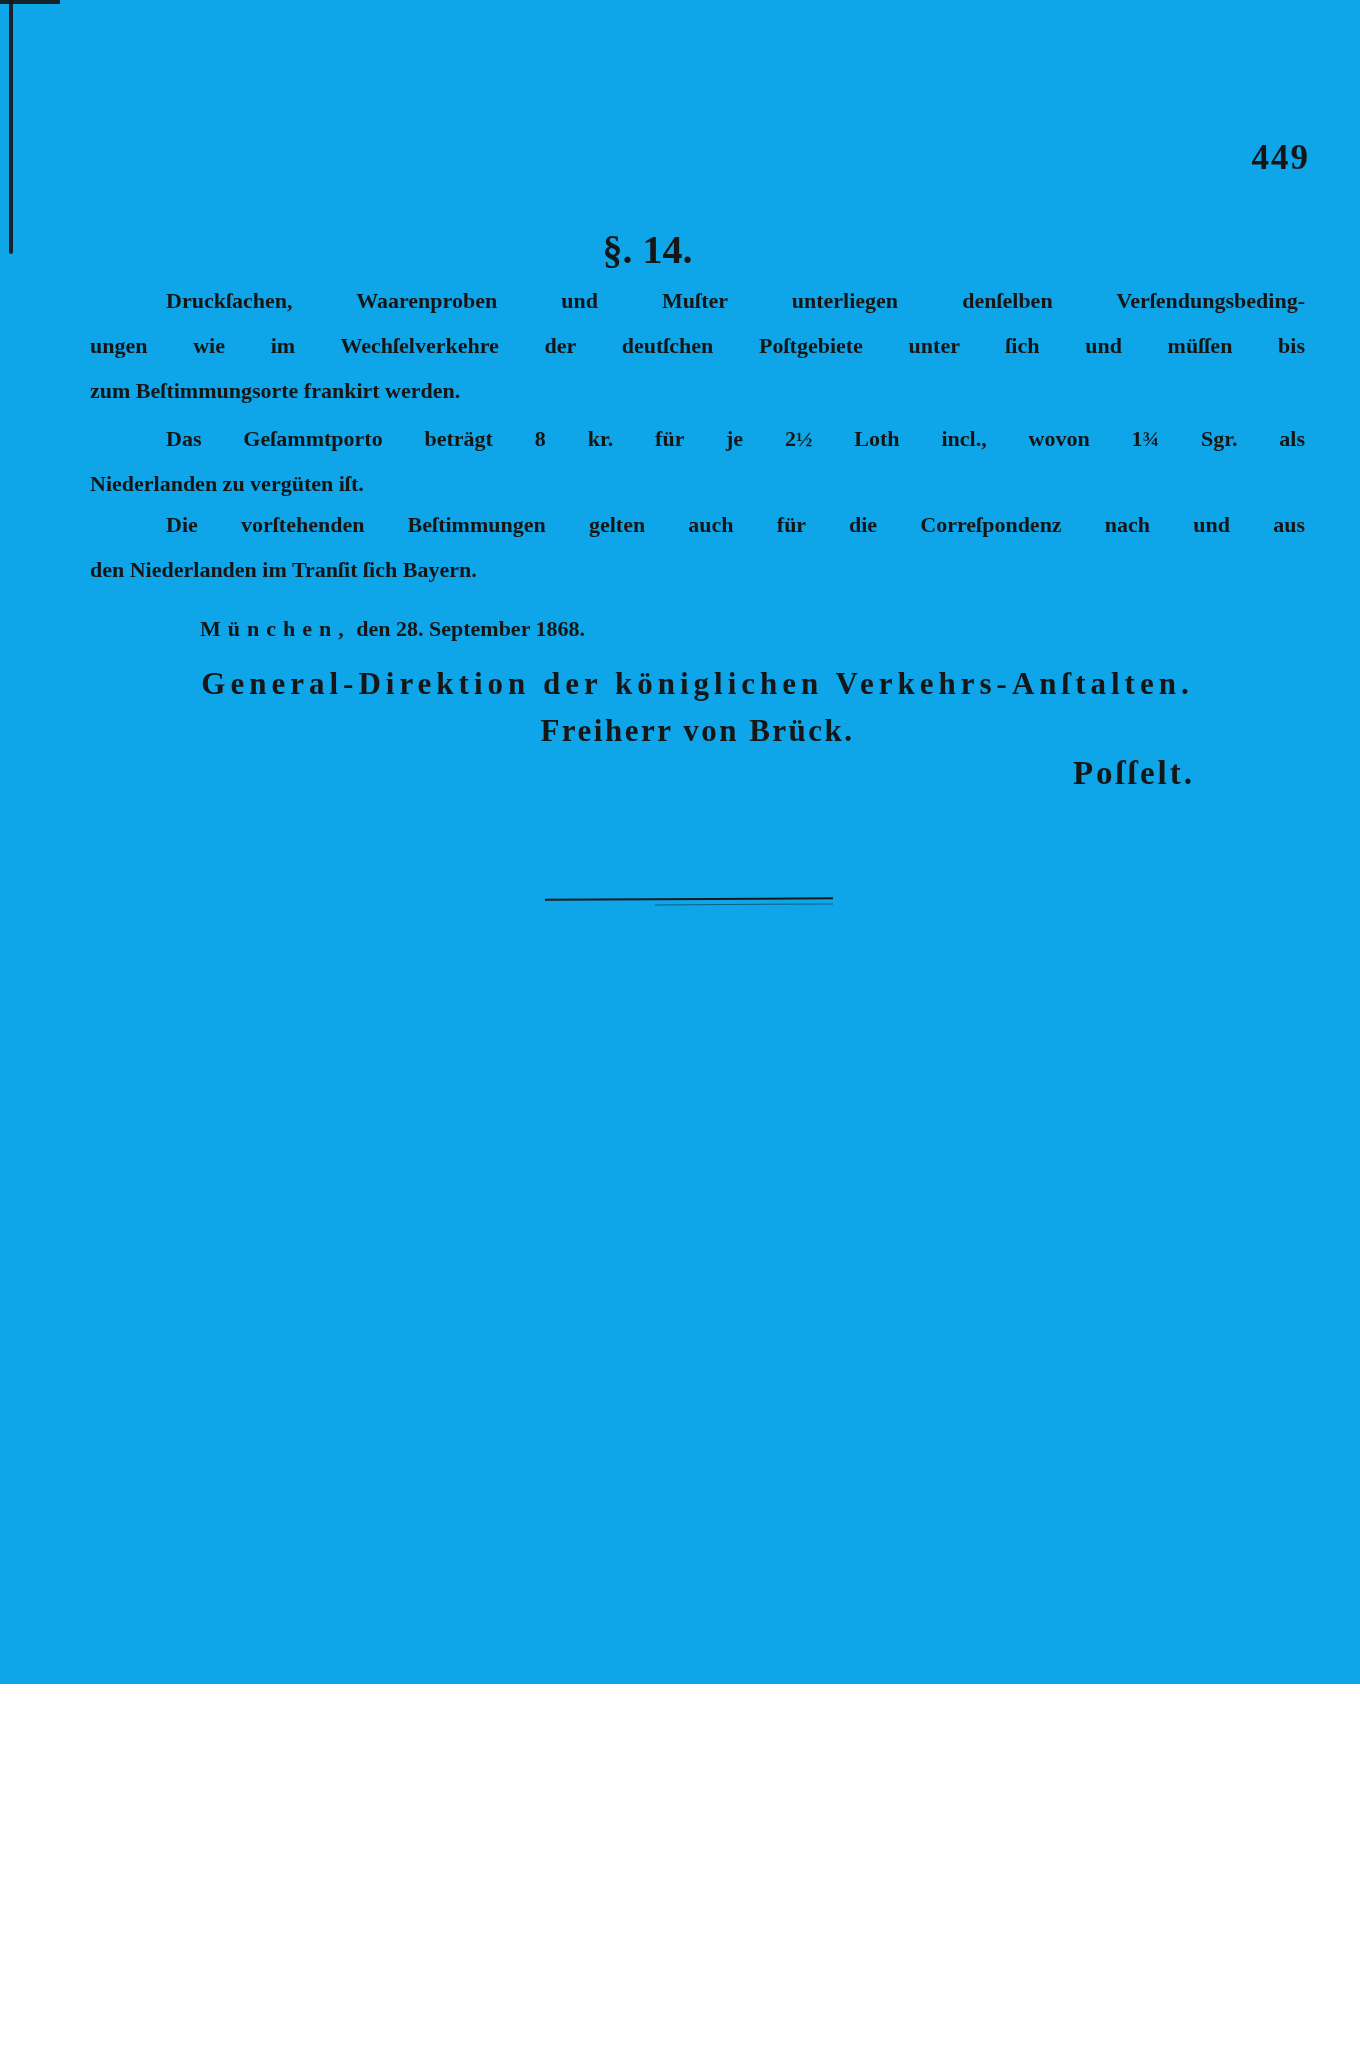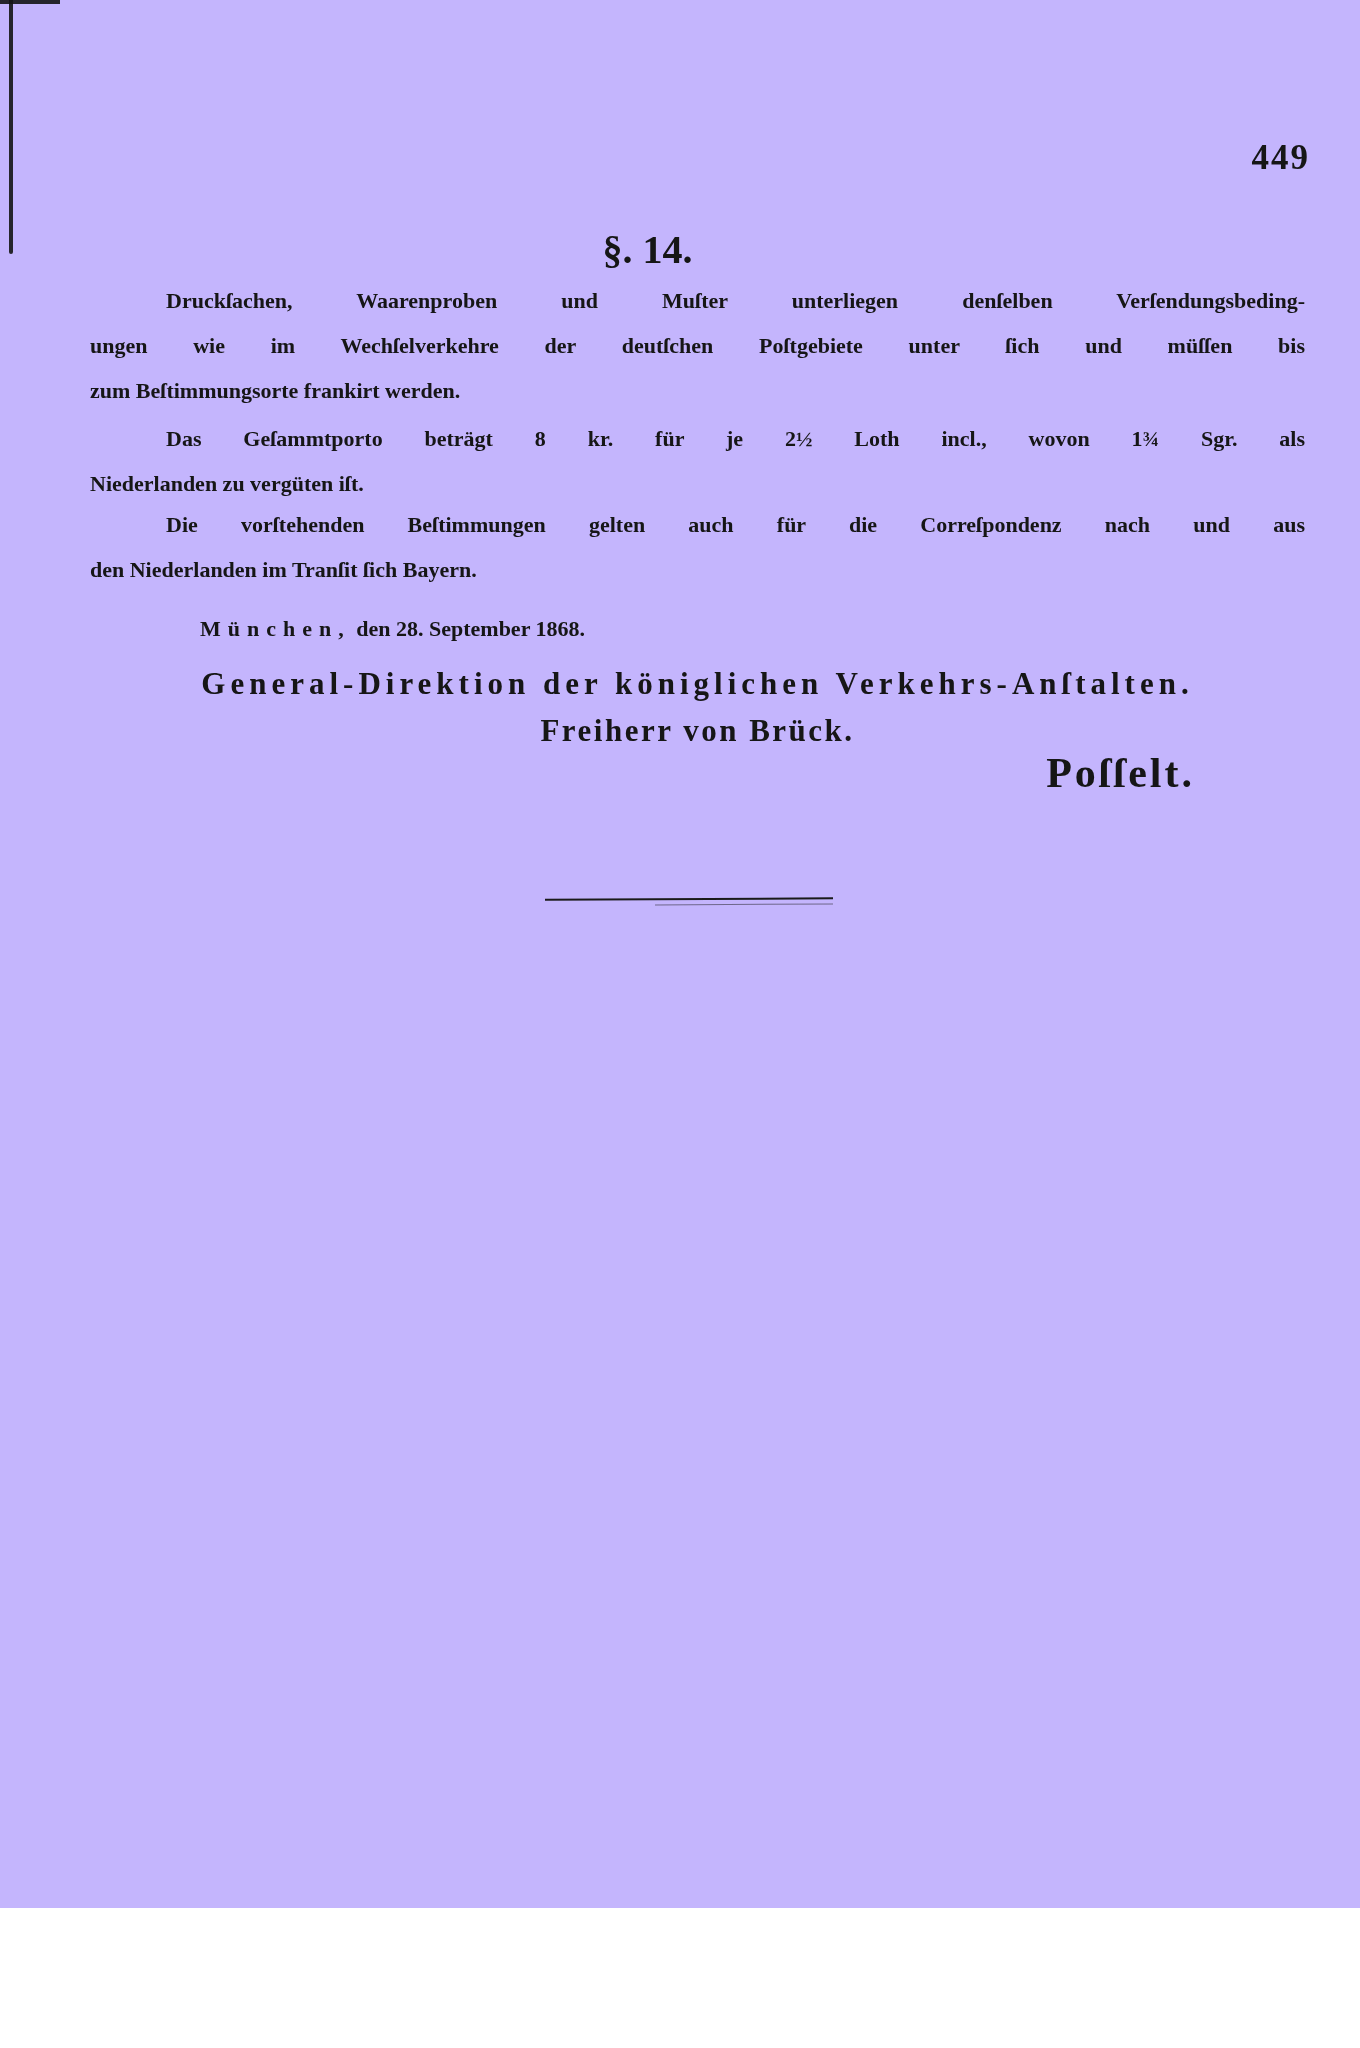--- a/index.html
+++ b/index.html
@@ -3,22 +3,22 @@
 <meta charset="utf-8">
 <style>
   html, body {
     margin: 0;
     padding: 0;
     background: #ffffff;
   }
   .page {
     position: relative;
     width: 1360px;
-    height: 1908px;
-    background: #c4b5fd;
+    height: 1684px;
+    background: #0ea5e9;
     color: #161616;
     font-family: "Liberation Serif", "DejaVu Serif", serif;
     font-weight: 700;
     overflow: hidden;
   }
   
   .artifact-top {
     position: absolute;
     left: 0; top: 0;
     width: 60px; height: 4px;
@@ -85,21 +85,21 @@
     text-align: center;
     letter-spacing: 2.5px;
     font-size: 31px;
   }
   .sig-signer {
     top: 751px;
     text-align: right;
     padding-right: 110px;
     box-sizing: border-box;
     letter-spacing: 3px;
-    font-size: 42px;
+    font-size: 33px;
   }
   .rule {
     position: absolute;
     left: 545px;
     top: 898px;
     width: 288px;
     height: 2px;
     background: #1a1a1a;
     transform: rotate(-0.25deg);
   }

